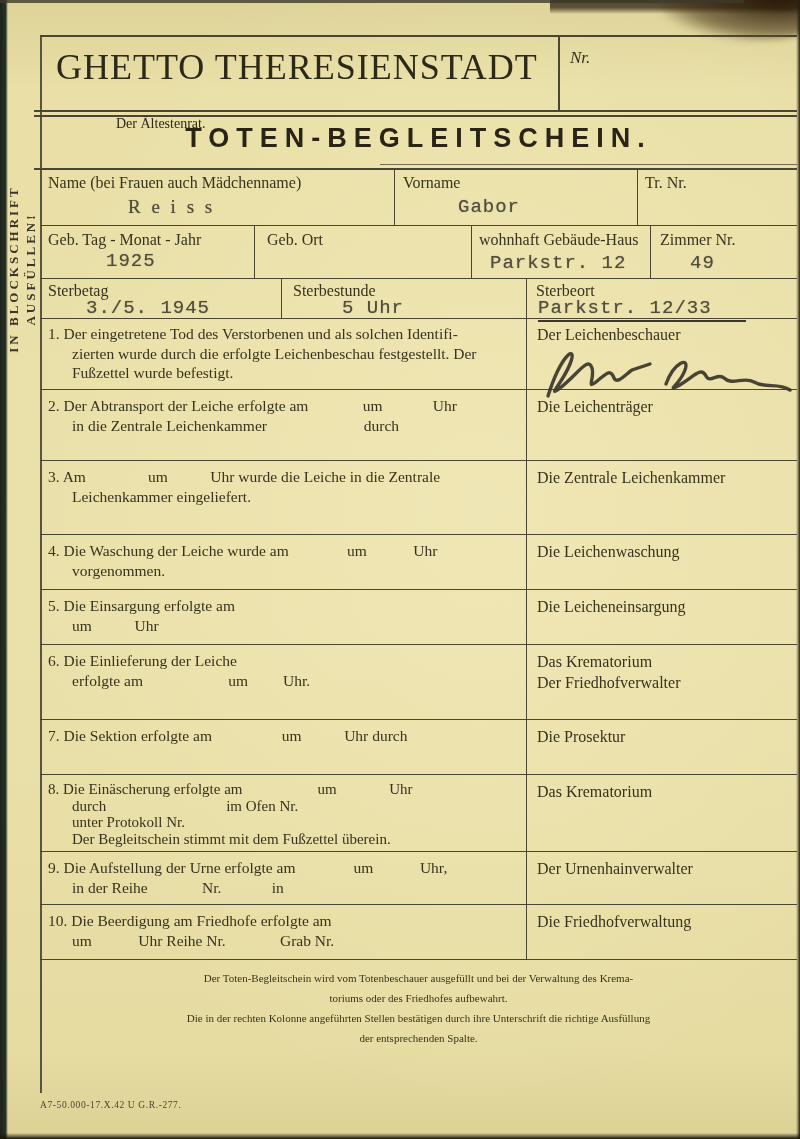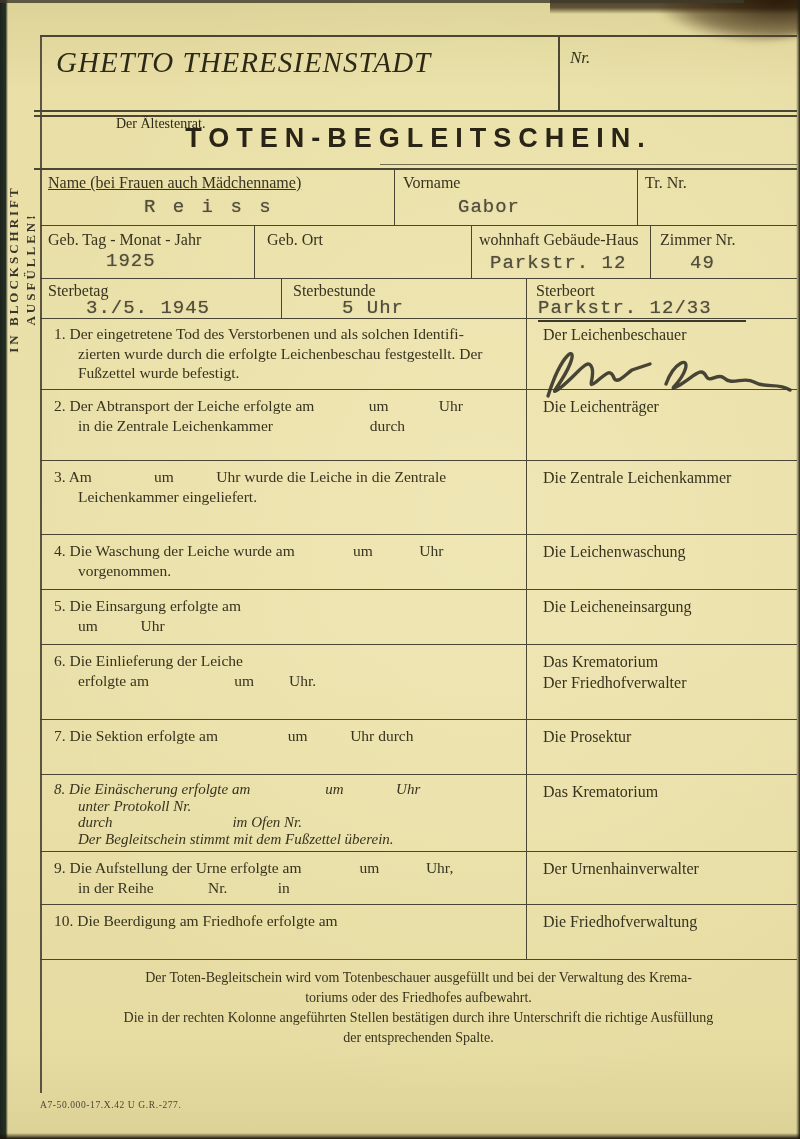--- a/index.html
+++ b/index.html
@@ -28,53 +28,53 @@
     background:radial-gradient(ellipse at 70% 30%, rgba(40,25,8,.95), rgba(70,48,20,.55) 55%, rgba(0,0,0,0) 75%);
     filter:blur(3px);}
   .topline{left:28px;top:8px;width:744px;height:3px;background:#3d3a2b;opacity:.8;}
   
   .hline,.vline{position:absolute;background:var(--line);}
   .doc-leftborder{position:absolute;left:40px;top:35px;width:2px;height:1058px;background:var(--line);opacity:.9;}
   .lbl{position:absolute;font-size:16px;color:var(--ink);white-space:nowrap;}
   .typed{position:absolute;font-family:"Liberation Mono", monospace;font-size:19px;
          color:var(--typed);letter-spacing:1px;white-space:nowrap;text-shadow:0 0 1px rgba(70,66,50,.55);}
   
-  .brand{position:absolute;left:56px;top:46px;font-size:29px;letter-spacing:1px;color:#2d2918;font-style:italic;}
+  .brand{position:absolute;left:56px;top:46px;font-size:36px;letter-spacing:1px;color:#2d2918;}
   .brand-sub{position:absolute;left:116px;top:84px;font-size:14px;color:#2d2918;margin-top:32px;}
   .nr-label{position:absolute;left:570px;top:48px;font-size:17px;font-style:italic;}
   .doc-title{position:absolute;left:40px;top:123px;width:757px;text-align:center;
     font-family:"Liberation Sans", sans-serif;font-weight:bold;font-size:27px;
     letter-spacing:7px;color:#292416;}
   
   .side-note{position:absolute;top:252px;left:-88px;width:220px;text-align:center;
     transform:rotate(-90deg);font-family:"Liberation Serif", serif;font-weight:bold;
     font-size:13px;letter-spacing:3px;color:#3a362a;line-height:17px;white-space:nowrap;}
   
   #items{position:absolute;left:40px;top:318px;width:757px;z-index:1;}
-  .item-row{display:flex;border-bottom:1.4px solid var(--line);padding-left:6px;}
+  .item-row{display:flex;border-bottom:1.4px solid var(--line);}
   .item-row:nth-child(1){min-height:72px}
   .item-row:nth-child(2){min-height:71px}
   .item-row:nth-child(3){min-height:74px}
   .item-row:nth-child(4){min-height:55px}
   .item-row:nth-child(5){min-height:55px}
   .item-row:nth-child(6){min-height:75px}
   .item-row:nth-child(7){min-height:55px}
   .item-row:nth-child(8){min-height:77px}
   .item-row:nth-child(9){min-height:53px}
   .item-row:nth-child(10){min-height:55px}
   .cell-left{width:485px;padding:6px 8px 0 8px;}
   .cell-right{flex:1;padding:6px 0 0 12px;}
   .ln{font-size:15.5px;line-height:19.5px;white-space:pre-wrap;color:var(--ink);}
   .ln.cont{margin-left:24px;}
   .ln.spaced{letter-spacing:3.2px;}
-  .item-row:nth-child(8) .ln{line-height:16.5px;font-size:15px;font-style:italic;}
+  .item-row:nth-child(8) .ln{line-height:16.5px;font-size:15px;}
   .rln{font-size:16px;line-height:21px;color:var(--ink);}
   
   .footer{position:absolute;left:40px;top:968px;width:757px;text-align:center;z-index:1;}
-  .footer div{font-size:14px;line-height:20px;color:var(--ink);}
+  .footer div{font-size:11px;line-height:20px;color:var(--ink);}
   .print-code{position:absolute;left:40px;top:1100px;font-size:9.5px;letter-spacing:.6px;color:#4a4632;}
   .sig{position:absolute;left:538px;top:338px;z-index:3;}
   .underline-val{border-bottom:2px solid #3c3828;padding:0 34px 1px 0;}
 </style>
 </head>
 <body>
 
 <div id="canvas">
 
   <div class="edge edge-left"></div>
@@ -98,24 +98,24 @@
   <div class="brand">GHETTO THERESIENSTADT</div>
   <div class="brand-sub">Der Ältestenrat.</div>
   <div class="nr-label lbl" style="left:570px;top:48px;font-size:17px;">Nr.</div>
 
   <div class="doc-title">TOTEN-BEGLEITSCHEIN.</div>
 
   <div class="hline" style="left:380px;top:164px;width:417px;height:1.2px;opacity:.75;"></div>
   <div class="hline" style="left:34px;top:168px;width:763px;height:1.5px;"></div>
   <div class="vline" style="left:394px;top:168px;width:1.3px;height:57px;"></div>
   <div class="vline" style="left:637px;top:168px;width:1.3px;height:57px;"></div>
-  <div class="lbl" style="left:48px;top:174px;text-decoration:underline;">Name (bei Frauen auch Mädchenname)</div>
+  <div class="lbl" style="left:48px;top:174px;">Name (bei Frauen auch Mädchenname)</div>
   <div class="lbl" style="left:403px;top:174px;">Vorname</div>
   <div class="lbl" style="left:645px;top:174px;">Tr. Nr.</div>
-  <div class="typed" style="left:144px;top:196px;letter-spacing:3px;">R e i s s</div>
+  <div class="typed" style="left:128px;top:196px;letter-spacing:3px;font-family:Liberation Serif, serif;">R e i s s</div>
   <div class="typed" style="left:458px;top:196px;">Gabor</div>
   <div class="typed" style="left:660px;top:196px;"></div>
   <div class="hline" style="left:40px;top:225px;width:757px;height:1.4px;"></div>
 
   <div class="vline" style="left:254px;top:225px;width:1.3px;height:53px;"></div>
   <div class="vline" style="left:471px;top:225px;width:1.3px;height:53px;"></div>
   <div class="vline" style="left:650px;top:225px;width:1.3px;height:53px;"></div>
   <div class="lbl" style="left:48px;top:231px;">Geb. Tag - Monat - Jahr</div>
   <div class="lbl" style="left:267px;top:231px;">Geb. Ort</div>
   <div class="lbl" style="left:479px;top:231px;">wohnhaft Gebäude-Haus</div>
@@ -198,40 +198,41 @@
         <div class="cell-left">
           <div class="ln">7. Die Sektion erfolgte am                  um           Uhr durch</div>
         </div>
         <div class="cell-right">
           <div class="rln">Die Prosektur</div>
         </div>
       </div>
       <div class="item-row">
         <div class="cell-left">
           <div class="ln">8. Die Einäscherung erfolgte am                    um              Uhr</div>
+          <div class="ln cont">durch                                im Ofen Nr.</div>
           <div class="ln cont">unter Protokoll Nr.</div>
-          <div class="ln cont">durch                                im Ofen Nr.</div>
           <div class="ln cont">Der Begleitschein stimmt mit dem Fußzettel überein.</div>
         </div>
         <div class="cell-right">
           <div class="rln">Das Krematorium</div>
         </div>
       </div>
       <div class="item-row">
         <div class="cell-left">
           <div class="ln">9. Die Aufstellung der Urne erfolgte am               um            Uhr,</div>
           <div class="ln cont">in der Reihe              Nr.             in</div>
         </div>
         <div class="cell-right">
           <div class="rln">Der Urnenhainverwalter</div>
         </div>
       </div>
       <div class="item-row">
         <div class="cell-left">
           <div class="ln">10. Die Beerdigung am Friedhofe erfolgte am</div>
+          <div class="ln cont">um            Uhr Reihe Nr.              Grab Nr.</div>
         </div>
         <div class="cell-right">
           <div class="rln">Die Friedhofverwaltung</div>
         </div>
       </div>
     </div>
 
   <svg class="sig" width="256" height="72" viewBox="0 0 256 72">
     <g fill="none" stroke="#3a372c" stroke-width="3.4" stroke-linecap="round" opacity="0.92">
       <path d="M10 58 C 24 14, 40 6, 32 26 C 24 46, 8 60, 22 50 C 40 36, 50 18, 54 30 C 57 40, 48 52, 58 44 C 68 36, 72 30, 76 40 C 79 47, 88 36, 94 32 L 112 26"></path>

